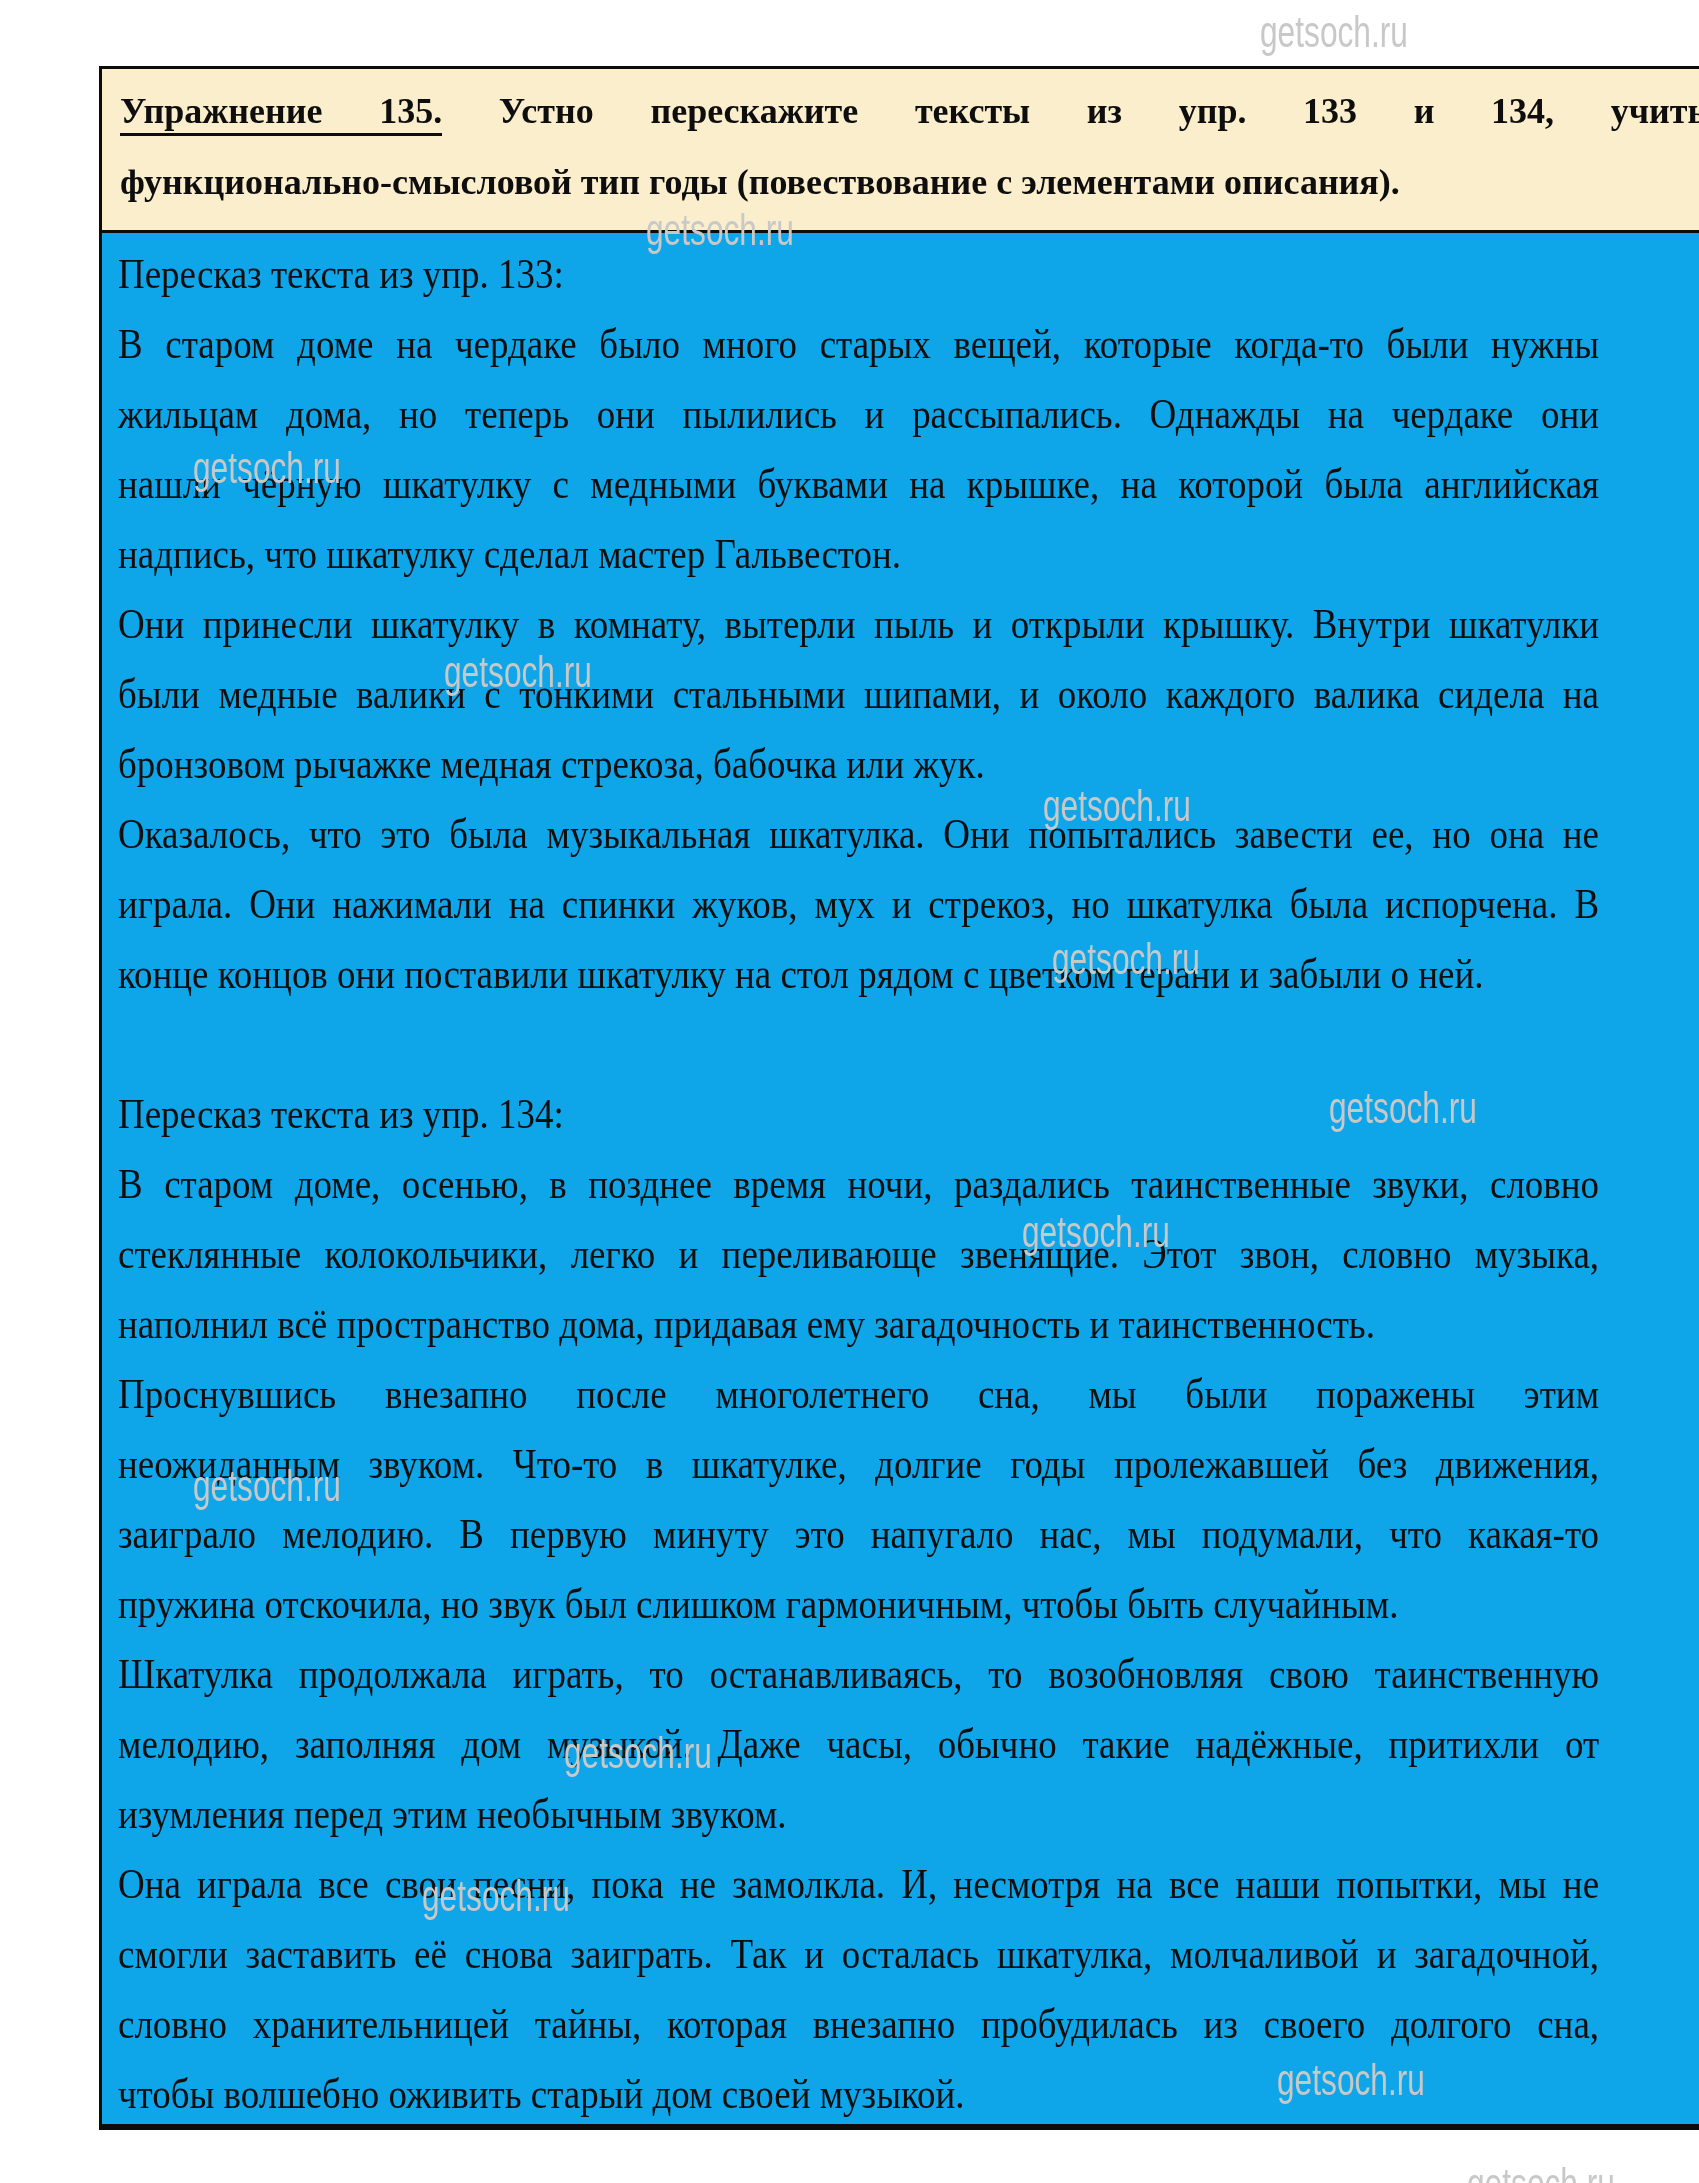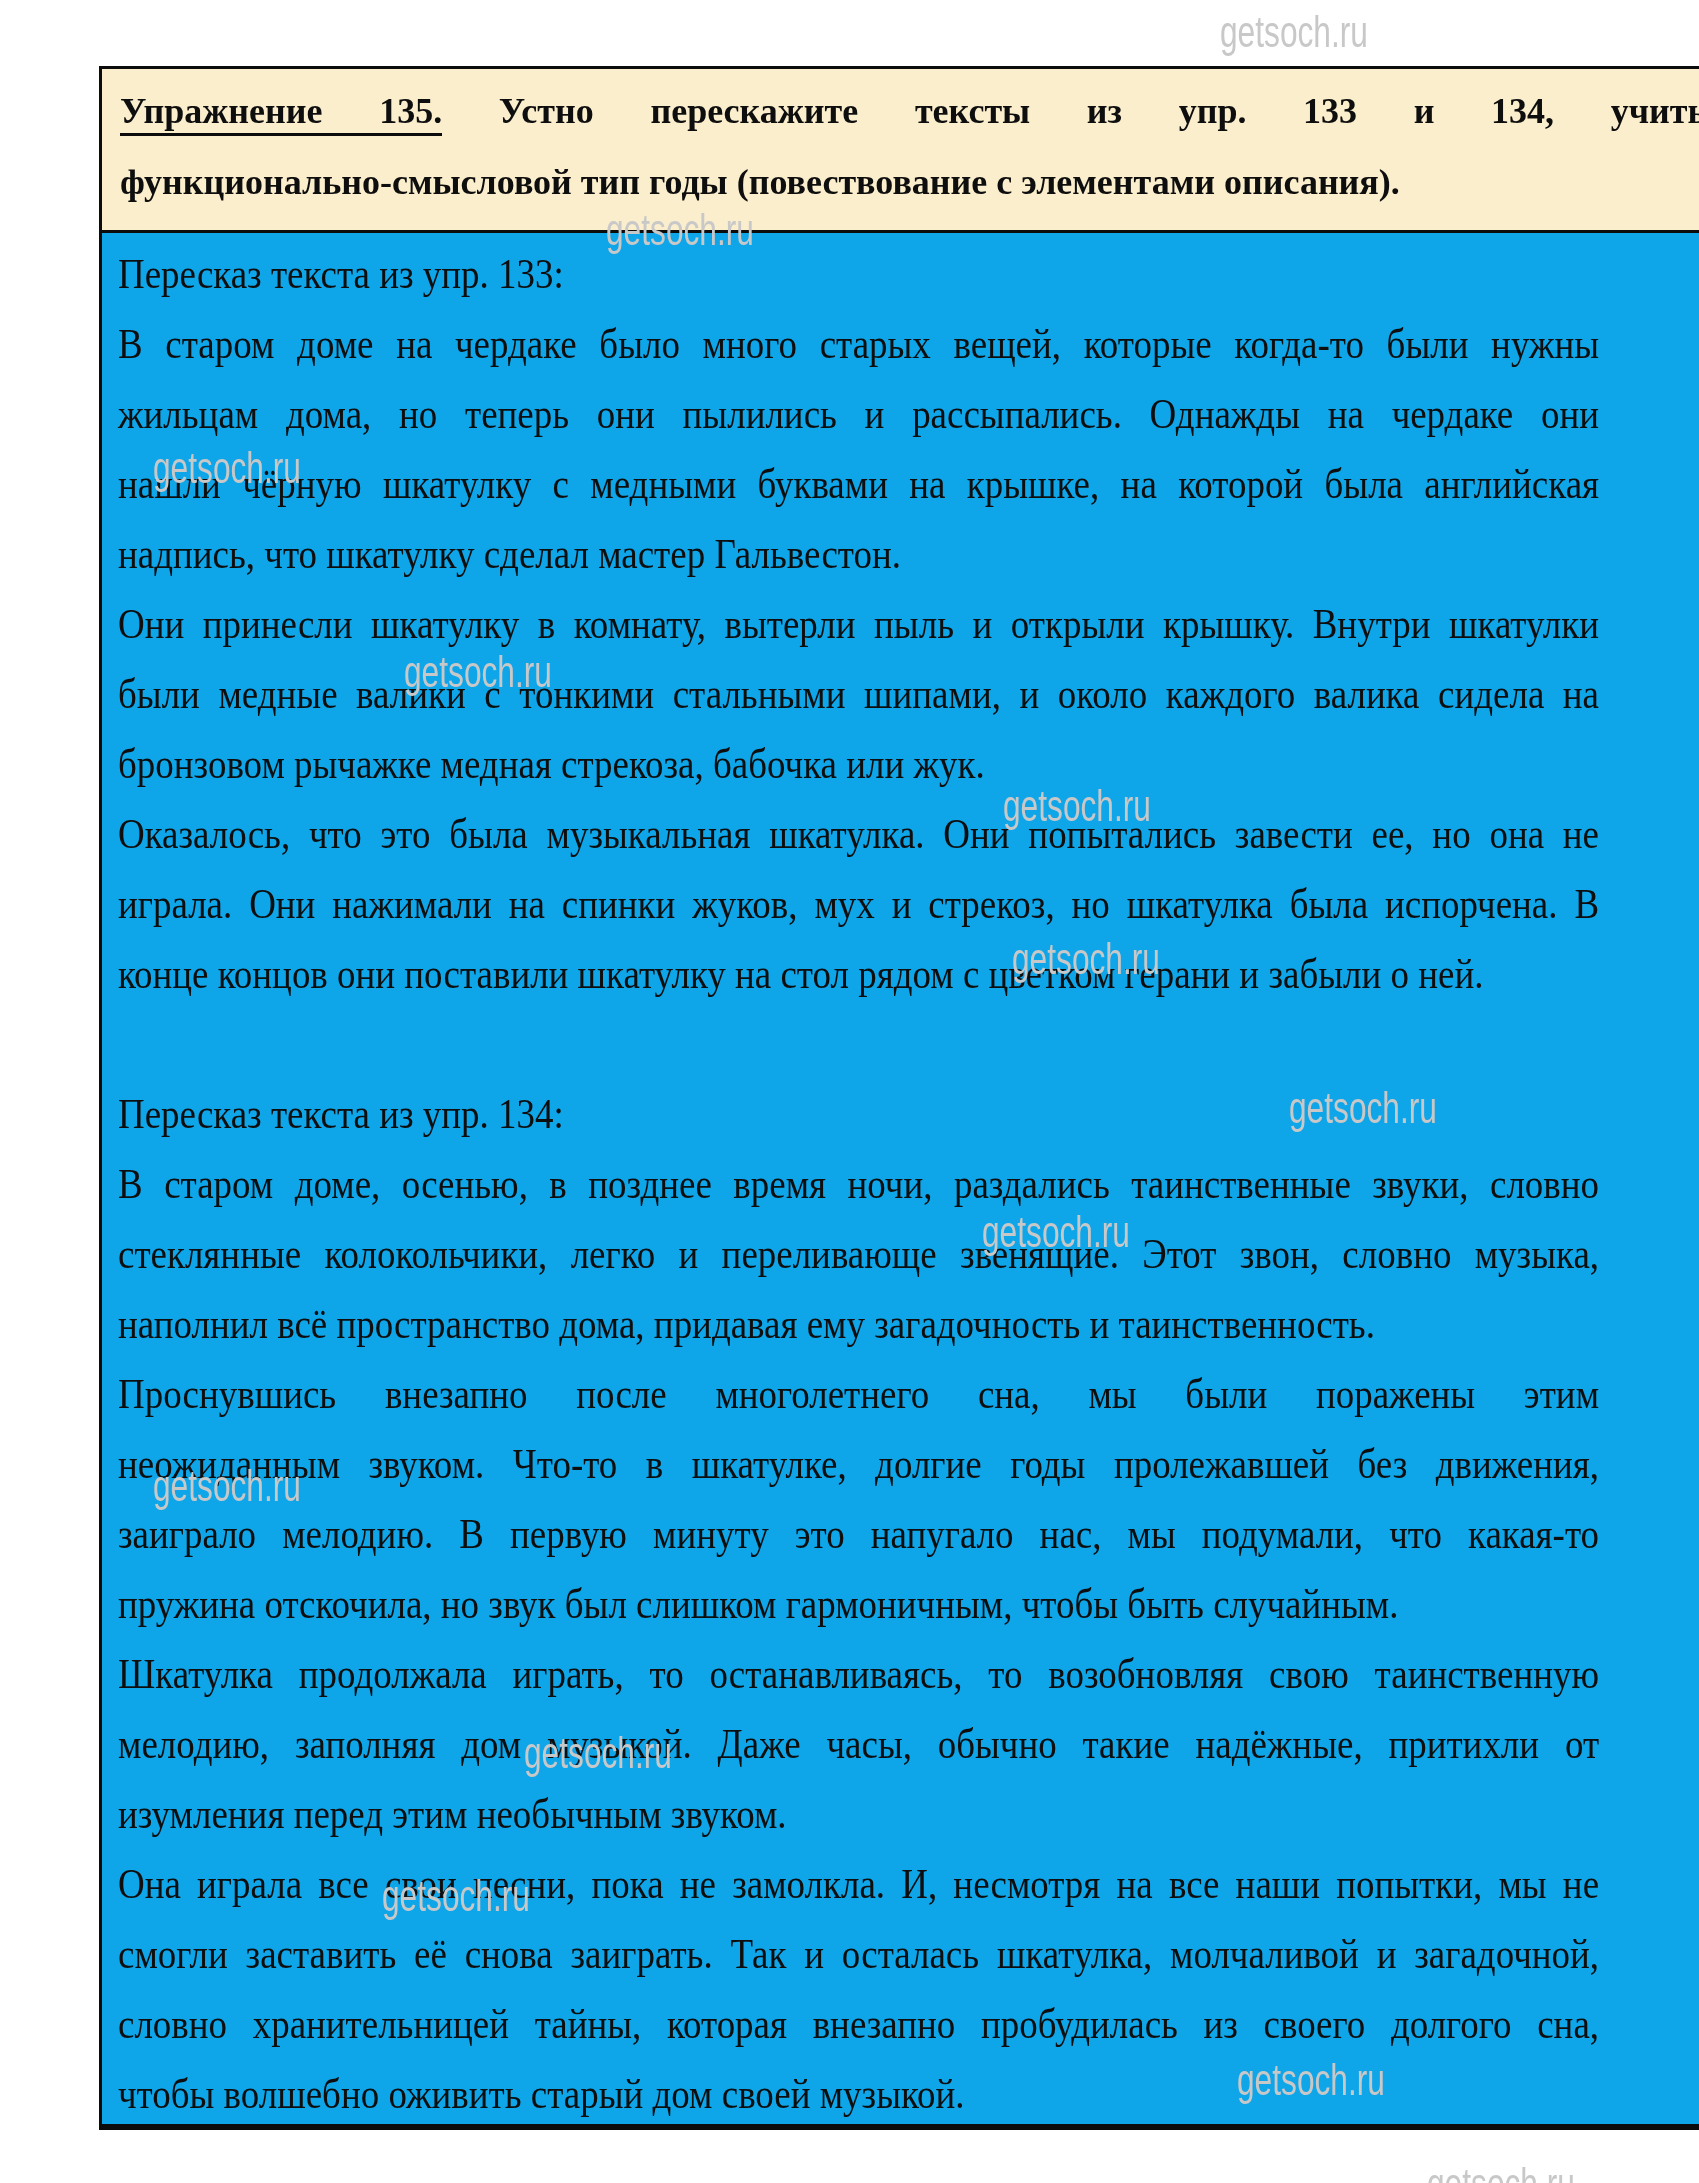--- a/index.html
+++ b/index.html
@@ -67,20 +67,21 @@
     text-align-last: justify;
   }
   .section-gap { margin-top: 70px; }
 
   
   .wm-layer {
     position: absolute;
     inset: 0;
     z-index: 10;
     pointer-events: none;
+    margin-left: 40px;
   }
   .wm {
     position: absolute;
     font-family: "Liberation Sans", "DejaVu Sans", sans-serif;
     font-size: 44px;
     color: #c8c8c8;
     white-space: nowrap;
     transform: scaleX(0.72);
     transform-origin: left top;
     mix-blend-mode: darken;

